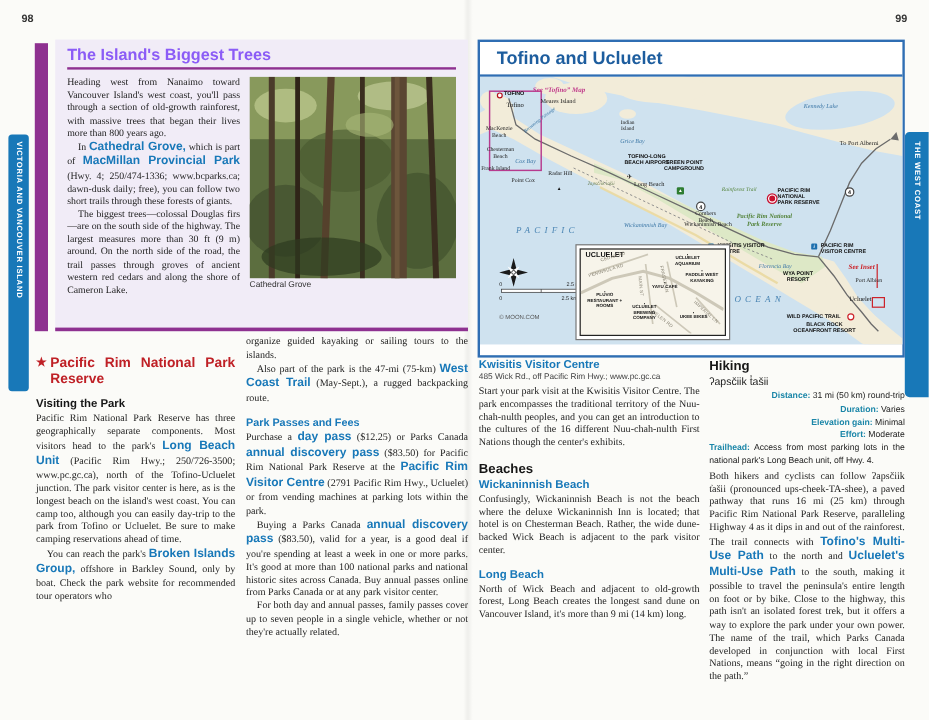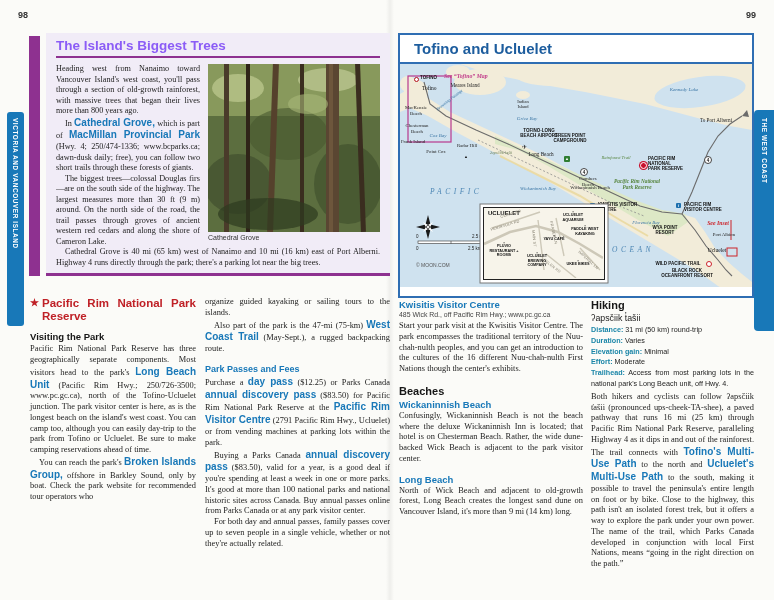--- a/index.html
+++ b/index.html
@@ -21,33 +21,33 @@
   .sbody p{margin:0;}
   .sbody p.ind{text-indent:9px;}
   .photo-fig{float:right;width:172px;margin:0 0 1px 8px;}
   .photo{width:172px;height:168px;display:block;}
   .photo-cap{font:7px "Liberation Sans",sans-serif;color:#333;margin-top:2px;text-align:left;}
   
   .col{position:absolute;font-size:8.4px;line-height:1.28;text-align:justify;}
   .col p{margin:0;}
   .col p.ind{text-indent:9px;}
   .lp-col1{left:30px;top:297px;width:166px;}
-  .lp-col2{left:205px;top:297px;width:185px;}
+  .lp-col2{left:205px;top:280px;width:185px;}
   .rp-col1{left:399px;top:299px;width:184px;}
   .rp-col2{left:591px;top:299px;width:163px;}
   .red-head{display:flex;gap:3px;font:bold 11.5px "Liberation Sans",sans-serif;color:#bf2026;line-height:1.1;margin-bottom:5px;}
   .red-head .star{font-size:10px;}
   .sub-head{font:bold 9.5px "Liberation Sans",sans-serif;color:#161616;margin:9px 0 2px 0;text-align:left;}
   .blue-head{font:bold 9px "Liberation Sans",sans-serif;color:#1878b8;margin:9px 0 2px 0;text-align:left;}
   .blue-head2{font:bold 9.5px "Liberation Sans",sans-serif;color:#1878b8;margin:0 0 1px 0;text-align:left;}
   .blk-head{font:bold 11px "Liberation Sans",sans-serif;color:#161616;margin:10px 0 2px 0;text-align:left;}
   .inl{font-family:"Liberation Sans",sans-serif;font-weight:bold;color:#1878b8;font-size:10px;}
   .addr{font:6.9px "Liberation Sans",sans-serif;color:#444;margin:0 0 3px 0;text-align:left;}
   .trail-name{font:8.8px "Liberation Sans",sans-serif;margin:1px 0 2px 0;text-align:left;}
-  .stat{font:7.2px "Liberation Sans",sans-serif;line-height:1.5;text-align:left;margin:0;}
+  .stat{font:7.2px "Liberation Sans",sans-serif;line-height:1.5;text-align:right;margin:0;}
   .stat .sl{font-weight:bold;color:#1b86a8;}
   
   .mapbox{position:absolute;left:398px;top:33px;width:356px;height:265px;border:2px solid #2f6eb3;background:#fff;box-sizing:border-box;}
   .maptitle{height:27px;display:flex;align-items:center;padding-left:14px;border-bottom:2px solid #2f6eb3;font:bold 15px "Liberation Sans",sans-serif;color:#1d5d9e;}
   .map-canvas{position:relative;width:352px;height:223px;background:#cfe2ef;overflow:hidden;}
   .lab{position:absolute;line-height:1.15;text-align:center;}
   .poi{font-family:"Liberation Sans",sans-serif;font-weight:bold;font-size:4.5px;color:#111;}
   .plc{font-family:"Liberation Serif",serif;font-size:5.2px;color:#222;}
   .wtr{font-family:"Liberation Serif",serif;font-style:italic;font-size:5px;color:#3c77a6;font-weight:normal;}
   .grn{font-family:"Liberation Serif",serif;font-style:italic;font-weight:bold;font-size:5.3px;color:#55843c;}
@@ -104,21 +104,20 @@
         <rect x="121" y="0" width="4" height="168" fill="#6d563c"></rect>
         <rect x="150" y="0" width="5" height="168" fill="#3a2d1f" transform="rotate(-2 152 84)"></rect>
         <ellipse cx="60" cy="150" rx="50" ry="16" fill="#2e3a20" opacity=".7"></ellipse>
         <ellipse cx="100" cy="40" rx="20" ry="10" fill="#a8b878" opacity=".6"></ellipse>
       </svg>
       <div class="photo-cap">Cathedral Grove</div>
     </div>
     <p>Heading west from Nanaimo toward Vancouver Island's west coast, you'll pass through a section of old-growth rainforest, with massive trees that began their lives more than 800 years ago.</p>
     <p class="ind"><span>In </span><span class="inl">Cathedral Grove,</span><span> which is part of </span><span class="inl">MacMillan Provincial Park</span><span> (Hwy. 4; 250/474-1336; www.bcparks.ca; dawn-dusk daily; free), you can follow two short trails through these forests of giants.</span></p>
     <p class="ind">The biggest trees—colossal Douglas firs—are on the south side of the highway. The largest measures more than 30 ft (9 m) around. On the north side of the road, the trail passes through groves of ancient western red cedars and along the shore of Cameron Lake.</p>
-    <p class="ind">Cathedral Grove is 40 mi (65 km) west of Nanaimo and 10 mi (16 km) east of Port Alberni. Highway 4 runs directly through the park; there's a parking lot near the big trees.</p>
   </div>
 </div>
 
 <div class="col lp-col1">
   <div class="red-head">
       <span class="star">★</span>
       <span>Pacific Rim National Park Reserve</span>
     </div>
   <div class="sub-head">Visiting the Park</div>
   <p><span>Pacific Rim National Park Reserve has three geographically separate components. Most visitors head to the park's </span><span class="inl">Long Beach Unit</span><span> (Pacific Rim Hwy.; 250/726-3500; www.pc.gc.ca), north of the Tofino-Ucluelet junction. The park visitor center is here, as is the longest beach on the island's west coast. You can camp too, although you can easily day-trip to the park from Tofino or Ucluelet. Be sure to make camping reservations ahead of time.</span></p>

